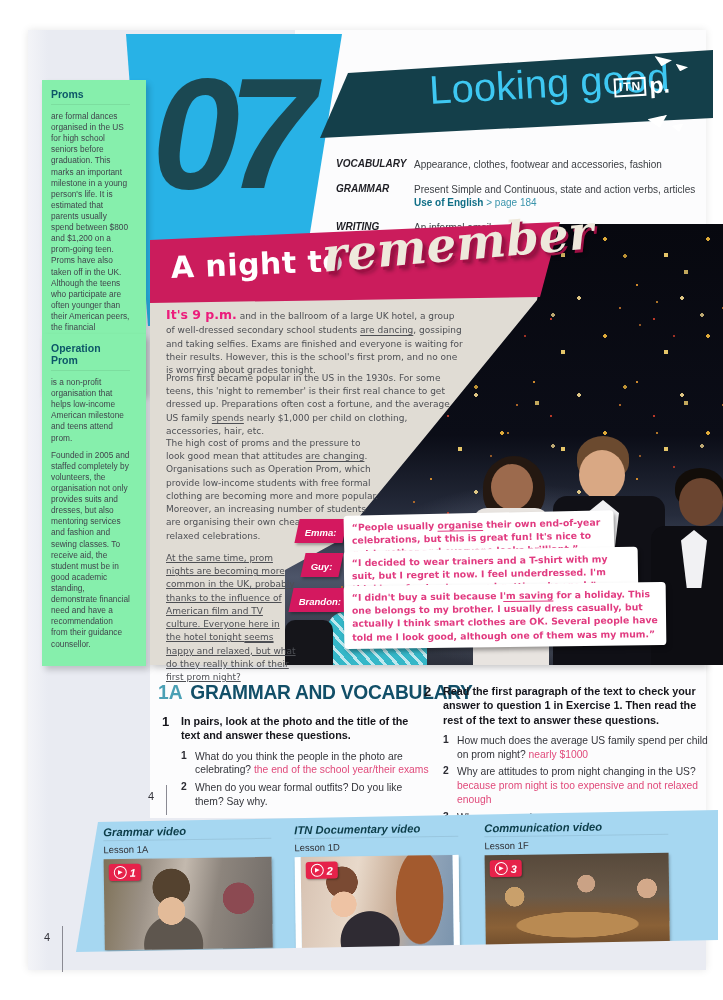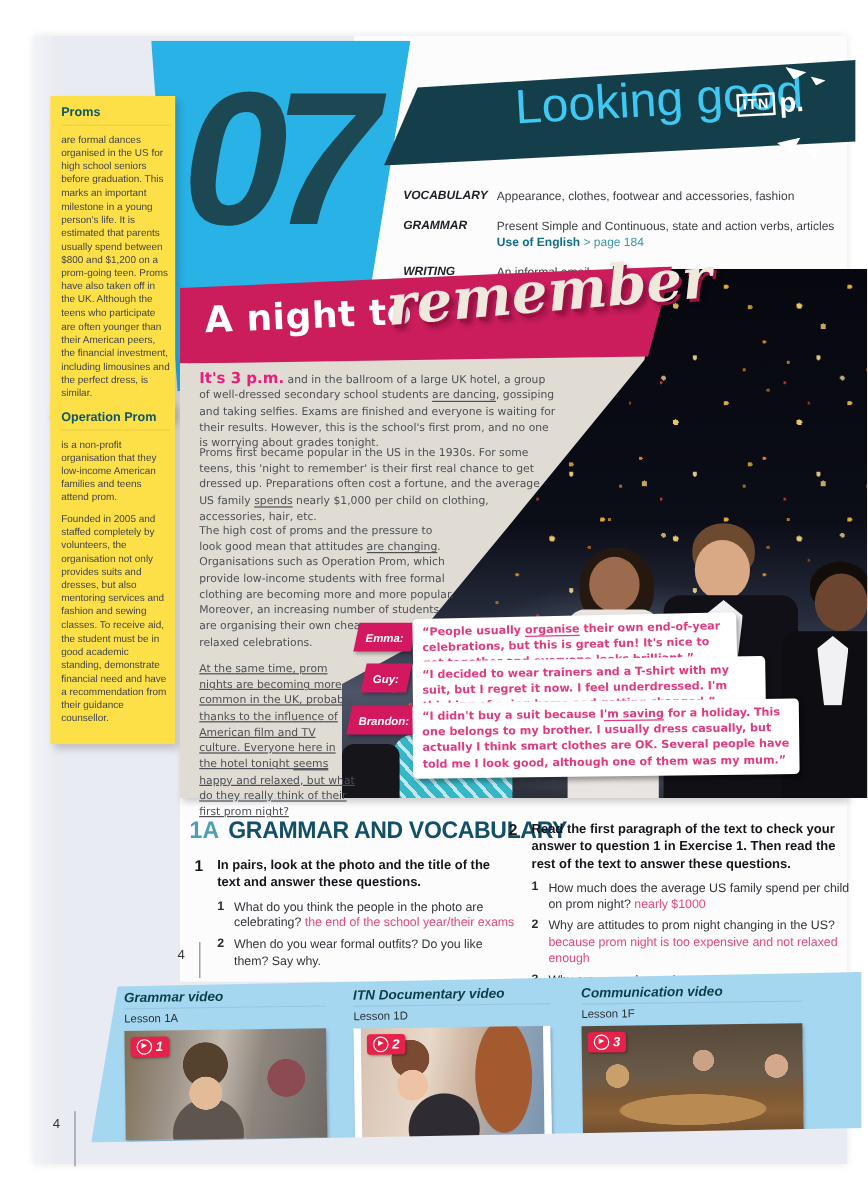--- a/index.html
+++ b/index.html
@@ -37,22 +37,22 @@
 
   
   .syllabus{left:336px;top:146px;width:374px;}
   .syl-row{display:flex;margin-bottom:3.5px;margin-top:12px;}
   .syl-label{width:78px;flex:none;font-size:10px;font-weight:700;font-style:italic;color:#1e1e24;}
   .syl-text{font-size:10px;color:#3d4045;line-height:1.3;}
   .syl-link{font-weight:700;color:#0f6e86;}
   .syl-link-suffix{color:#3a94ac;}
 
   
-  .side-box{left:42px;width:104px;background:#fde047;box-shadow:3px 4px 6px rgba(0,0,0,.18);
-    padding:8px 4px 10px 9px;box-sizing:border-box;}
+  .side-box{left:42px;width:104px;background:#86efac;box-shadow:3px 4px 6px rgba(0,0,0,.18);
+    padding:8px 16px 10px 9px;box-sizing:border-box;}
   .side-box.b1{top:80px;}
   .side-box.b2{top:334px;}
   .side-title{font-size:10.5px;font-weight:700;color:#0d5668;margin:0 0 6px 0;
     border-bottom:1px solid rgba(0,0,0,.07);padding-bottom:4px;}
   .side-body{font-size:8.3px;line-height:1.34;color:#41454c;margin:0 0 6px 0;}
 
   
   .article-bg{left:150px;top:296px;width:556px;height:369px;background:#e0dcd4;
     filter:drop-shadow(2px 3px 3px rgba(0,0,0,.2));}
   .photo{left:285px;top:224px;width:438px;height:441px;
@@ -195,21 +195,21 @@
       <div class="syl-text">Participating in conversations</div>
     </div>
   </div>
 
   <div class="abs side-box b1">
     <p class="side-title">Proms</p>
     <p class="side-body">are formal dances organised in the US for high school seniors before graduation. This marks an important milestone in a young person's life. It is estimated that parents usually spend between $800 and $1,200 on a prom-going teen. Proms have also taken off in the UK. Although the teens who participate are often younger than their American peers, the financial investment, including limousines and the perfect dress, is similar.</p>
   </div>
   <div class="abs side-box b2">
     <p class="side-title">Operation Prom</p>
-    <p class="side-body">is a non-profit organisation that they low-income American families and teens attend prom.</p>
+    <p class="side-body">is a non-profit organisation that helps low-income American milestone and teens attend prom.</p>
     <p class="side-body">Founded in 2005 and staffed completely by volunteers, the organisation not only provides suits and dresses, but also mentoring services and fashion and sewing classes. To receive aid, the student must be in good academic standing, demonstrate financial need and have a recommendation from their guidance counsellor.</p>
   </div>
 
   <div class="abs article-bg"></div>
 
   <div class="abs photo">
     <div class="confetti"></div>
     <div class="confetti c2"></div>
 
     <div class="person">
@@ -237,21 +237,21 @@
            background:repeating-linear-gradient(48deg,#35b7c8 0 6px,#bfe8ee 6px 9px);"></div>
       <div class="suit" style="left:0px;top:396px;width:48px;height:45px;border-radius:10px 10px 0 0;background:#15151a;"></div>
     </div>
   </div>
 
   <div class="abs banner"></div>
   <div class="abs banner-plain">A night to</div>
   <div class="abs banner-script">remember</div>
 
   <p class="apara" style="left:166px;top:306px;width:298px;">
-    <span class="lead">It's 3 p.m.</span><span> and in the ballroom of a large UK hotel, a group of well-dressed secondary school students </span><span class="u">are dancing</span><span>, gossiping and taking selfies. Exams are finished and everyone is waiting for their results. However, this is the school's first prom, and no one is worrying about grades tonight.</span>
+    <span class="lead">It's 9 p.m.</span><span> and in the ballroom of a large UK hotel, a group of well-dressed secondary school students </span><span class="u">are dancing</span><span>, gossiping and taking selfies. Exams are finished and everyone is waiting for their results. However, this is the school's first prom, and no one is worrying about grades tonight.</span>
   </p>
   <p class="apara" style="left:166px;top:372px;width:296px;">
     <span>Proms first became popular in the US in the 1930s. For some teens, this 'night to remember' is their first real chance to get dressed up. Preparations often cost a fortune, and the average US family </span><span class="u">spends</span><span> nearly $1,000 per child on clothing, accessories, hair, etc.</span>
   </p>
   <p class="apara" style="left:166px;top:437px;width:213px;">
     <span>The high cost of proms and the pressure to look good mean that attitudes </span><span class="u">are changing</span><span>. Organisations such as Operation Prom, which provide low-income students with free formal clothing are becoming more and more popular. Moreover, an increasing number of students are organising their own cheaper, more relaxed celebrations.</span>
   </p>
   <p class="apara" style="left:166px;top:552px;width:130px;text-decoration:underline;">
     <span>At the same time, prom nights are becoming more common in the UK, probably thanks to the influence of American film and TV culture. Everyone here in the hotel tonight </span><span class="u">seems</span><span> happy and relaxed, but what do they really think of their first prom night?</span>
   </p>

